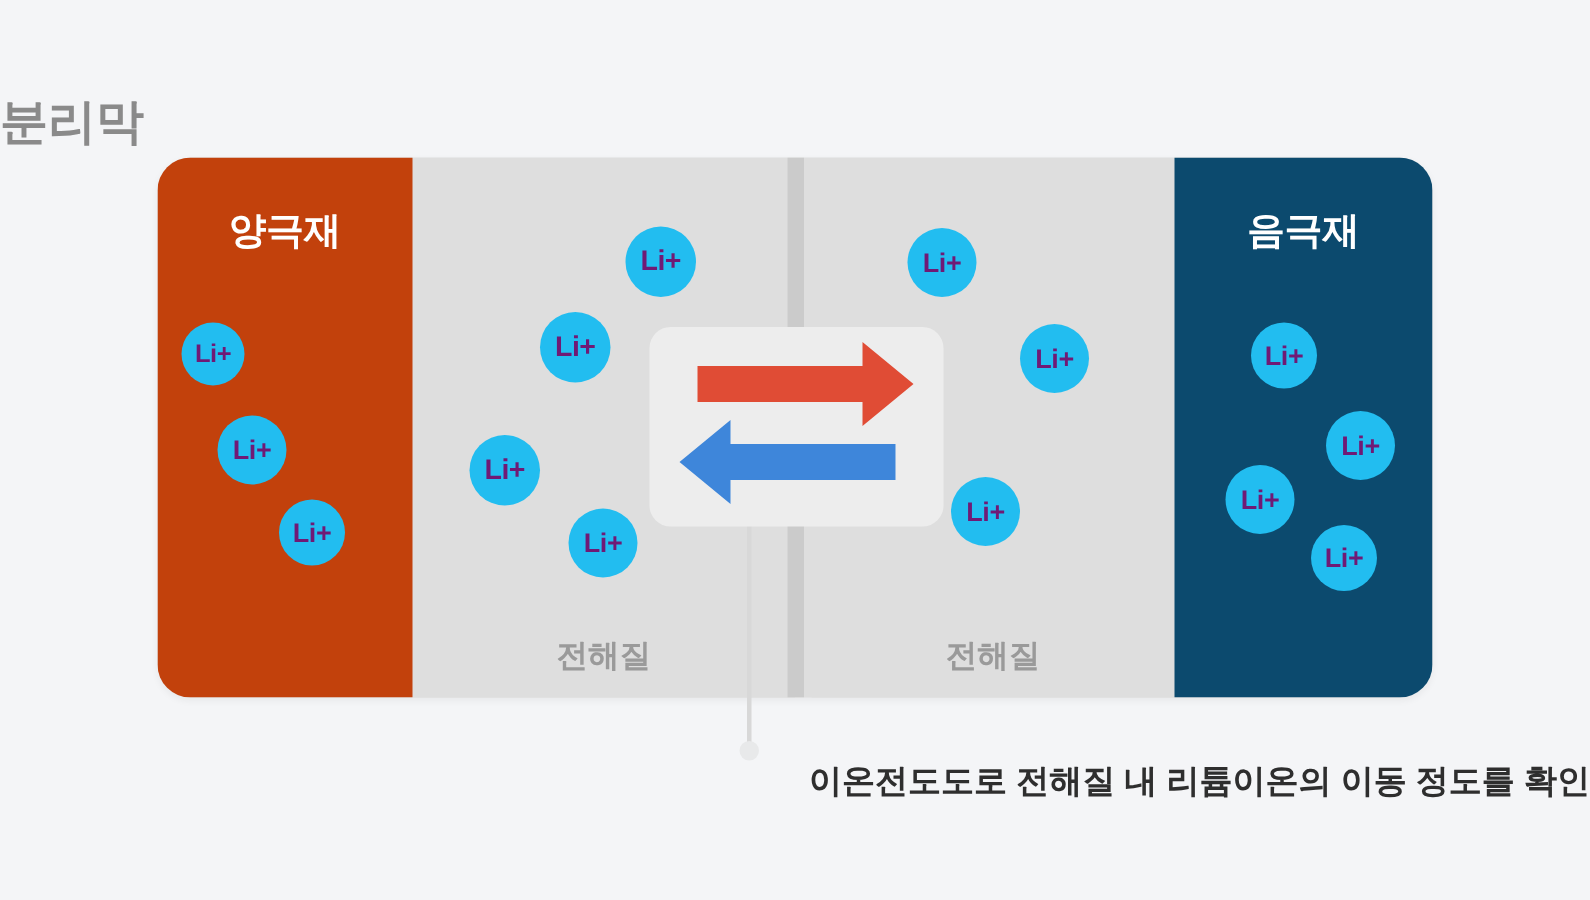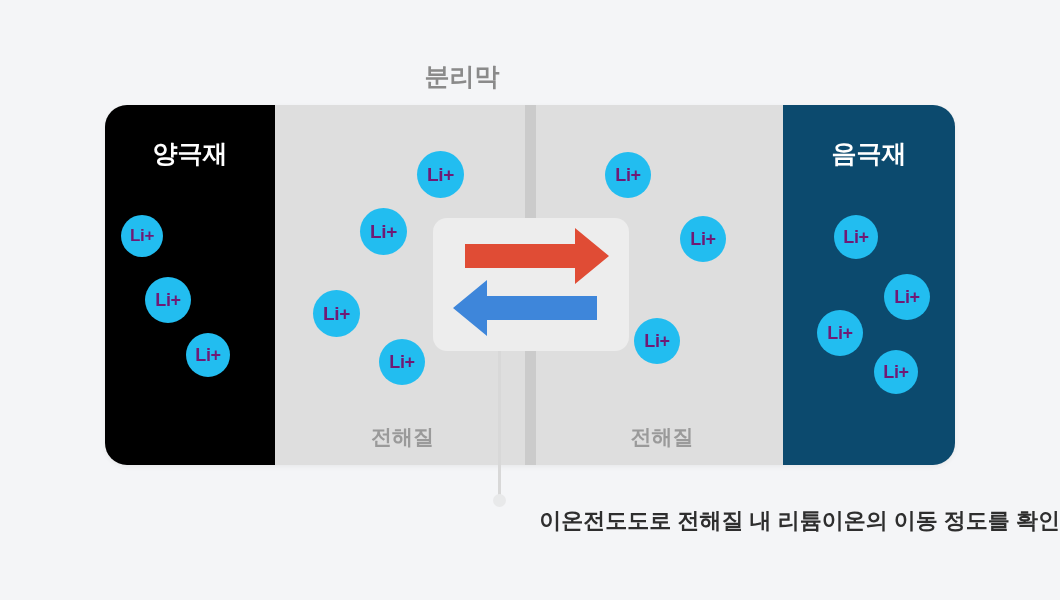--- a/index.html
+++ b/index.html
@@ -19,22 +19,21 @@
     position: absolute;
     inset: 0;
   }
 
   
   .separator-label {
     position: absolute;
     left: 0;
     top: 60px;
     width: 924px;
-    text-align: center;
-    font-size: 25px;
+    font-size: 32px;
     font-weight: bold;
     color: #8a8a8a;
     letter-spacing: 0px;
     user-select: none;
   }
 
   
   .panel {
     position: absolute;
     left: 105px;
@@ -184,21 +183,21 @@
     <div class="electrolyte electrolyte-left" style="background: rgb(222, 222, 222);">
       <div class="electrolyte-label">전해질</div>
     </div>
 
     <div class="electrolyte electrolyte-right" style="background: rgb(222, 222, 222);">
       <div class="electrolyte-label">전해질</div>
     </div>
 
     <div class="membrane" style="background: rgb(203, 203, 203);"></div>
 
-    <div class="electrode electrode-cathode" style="background: #000000;">
+    <div class="electrode electrode-cathode" style="background: #c2410c;">
       <div class="electrode-label">양극재</div>
     </div>
 
     <div class="electrode electrode-anode" style="background: #0c4a6e;">
       <div class="electrode-label">음극재</div>
     </div>
 
     <div id="ion-layer">
         <div class="ion" style="left: 16px; top: 110px; width: 42px; height: 42px; background: rgb(34, 189, 240); font-size: 17px;">Li+</div>
         <div class="ion" style="left: 40px; top: 172px; width: 46px; height: 46px; background: rgb(34, 189, 240); font-size: 18px;">Li+</div>

